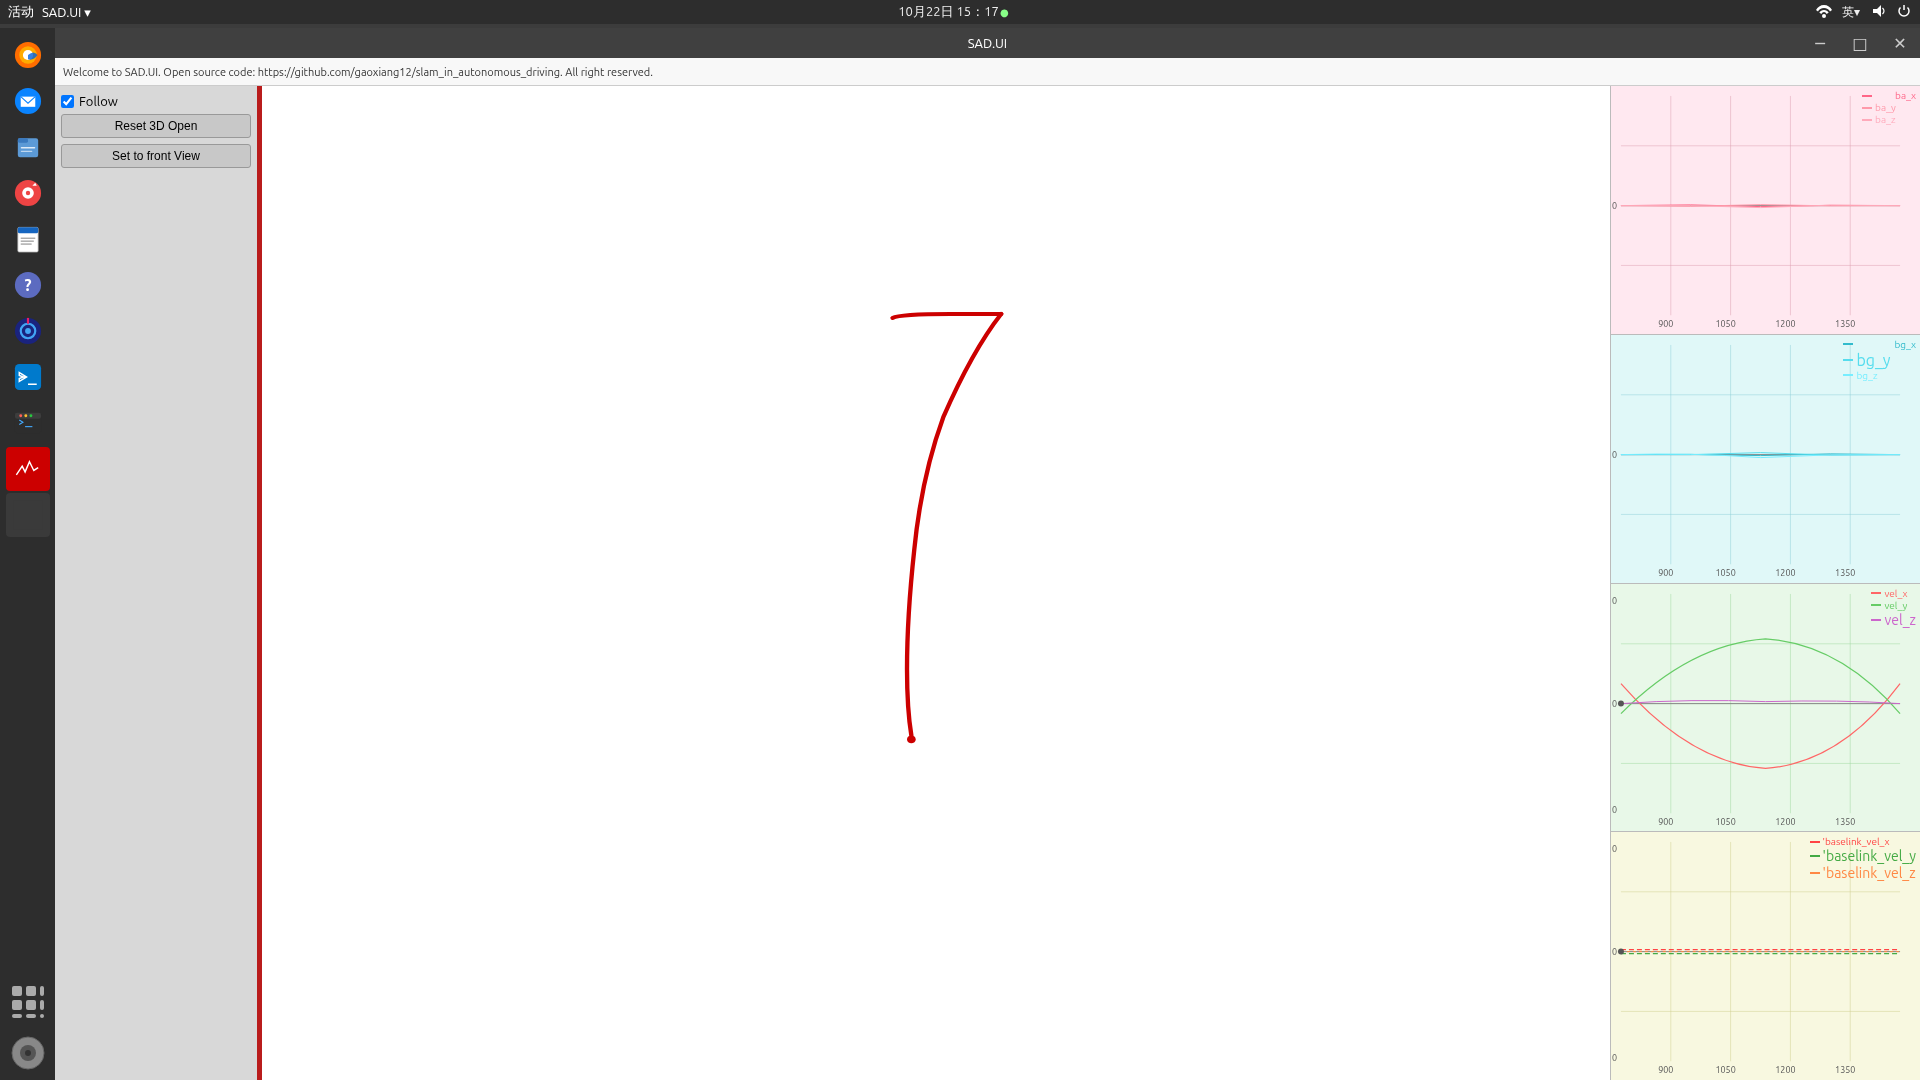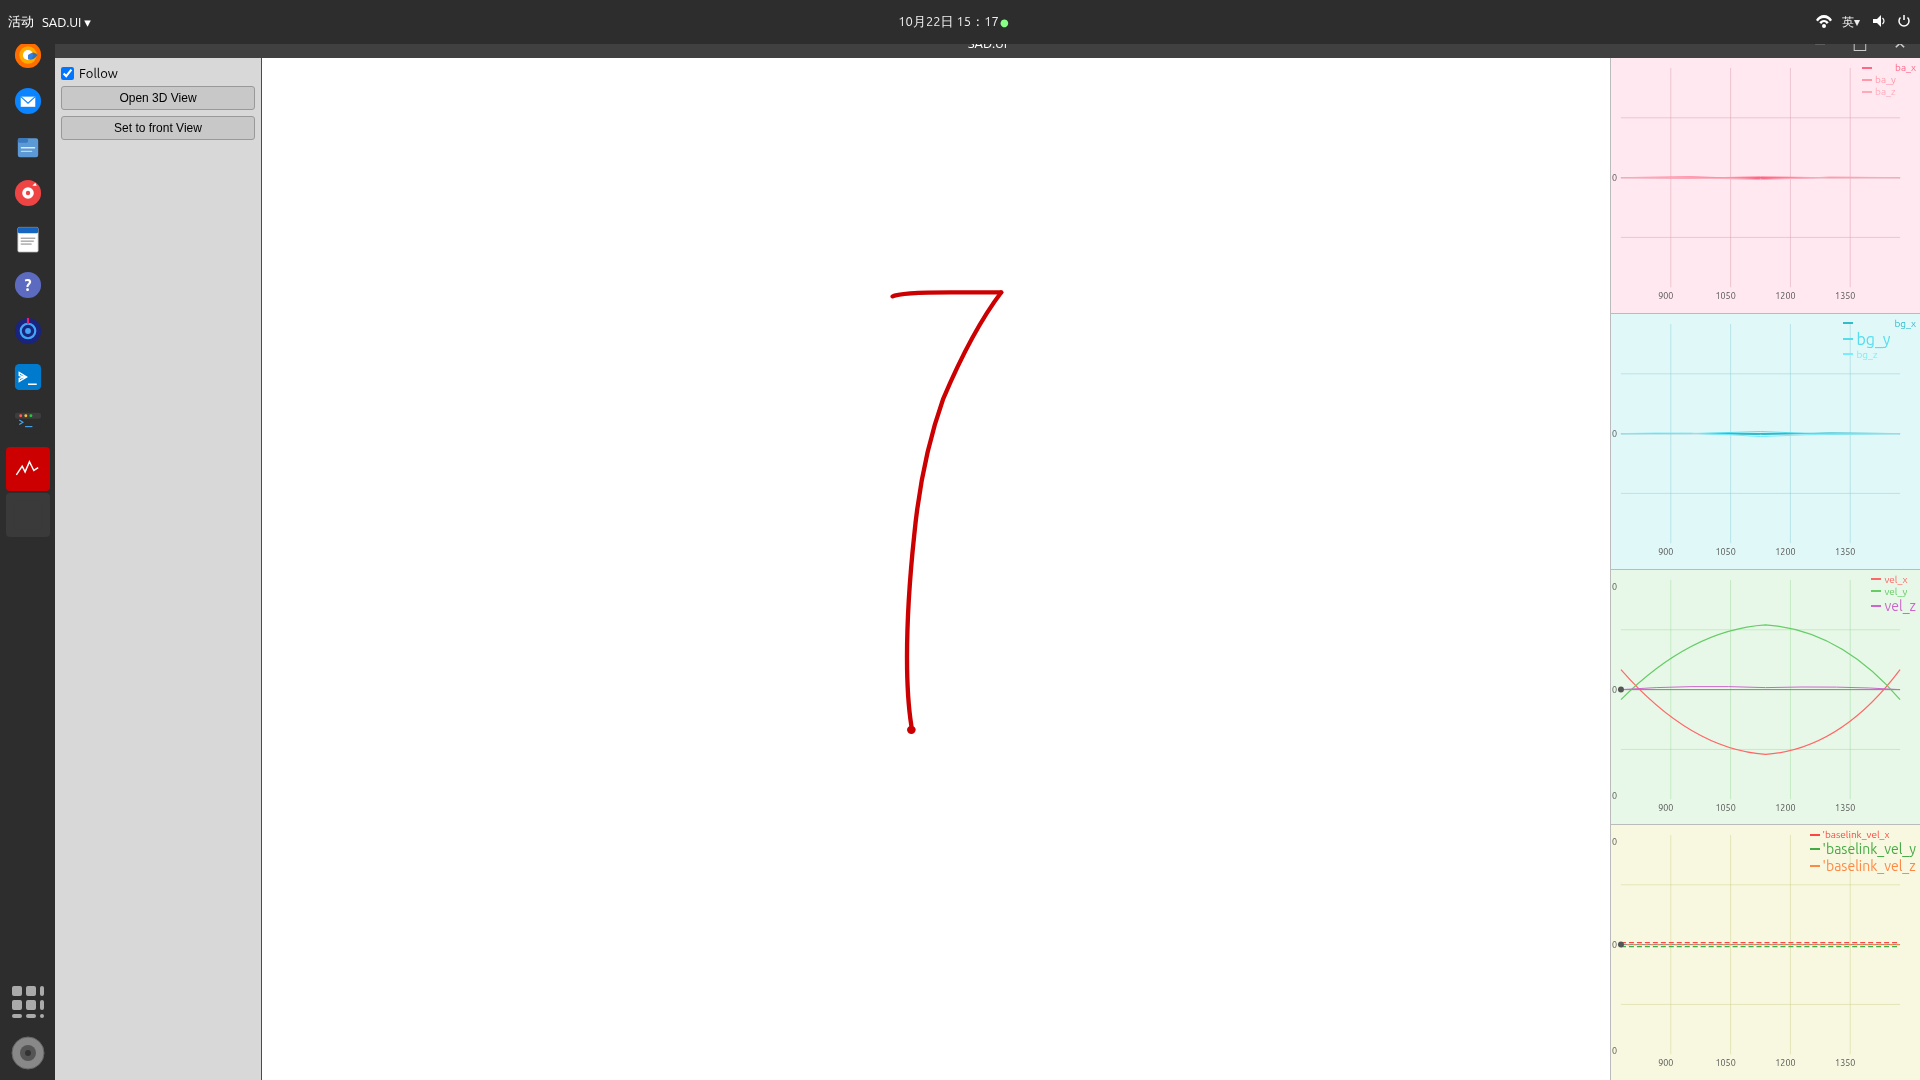--- a/index.html
+++ b/index.html
@@ -9,21 +9,21 @@
       background: #3c3c3c;
       font-family: 'Ubuntu', 'DejaVu Sans', sans-serif;
       font-size: 13px;
       overflow: hidden;
     }
 
     
     .taskbar-top {
       position: absolute;
       top: 0; left: 0; right: 0;
-      height: 44px;
+      height: 24px;
       background: #2d2d2d;
       display: flex;
       justify-content: space-between;
       padding: 0 8px;
       color: #fff;
       z-index: 100;
     }
     .taskbar-top-left {
       display: flex;
       align-items: center;
@@ -140,21 +140,21 @@
     .content-area {
       flex: 1;
       display: flex;
       flex-direction: row;
     }
 
     
     .left-panel {
       width: 207px;
       background: #d8d8d8;
-      border-right: 1px solid #b91c1c;
+      border-right: 5px solid #b91c1c;
       display: flex;
       flex-direction: column;
       padding: 8px 6px;
       gap: 6px;
     }
     .panel-checkbox-row {
       display: flex;
       align-items: center;
       gap: 5px;
     }
@@ -400,29 +400,32 @@
       <span>□</span>
     </div>
     <div class="titlebar-btn close">
       <span>✕</span>
     </div>
   </div>
 </div>
 
 <div class="app-window">
 
+  <div class="console-bar">
+    <span>Welcome to SAD.UI. Open source code: https://github.com/gaoxiang12/slam_in_autonomous_driving. All right reserved.</span>
+  </div>
 
   <div class="content-area">
 
     <div class="left-panel">
       <div class="panel-checkbox-row">
         <input type="checkbox" id="follow-cb" checked="" style="">
         <label for="follow-cb">Follow</label>
       </div>
-      <button class="panel-btn">Open 3D View</button>
+      <button class="panel-btn">Reset 3D Open</button>
       <button class="panel-btn">Set to front View</button>
     </div>
 
     <div class="viewport-3d">
       <svg class="viewport-svg" viewBox="0 0 930 750" preserveAspectRatio="none">
 
         <path d="M435 175 Q440 172 475 172 Q510 172 510 172" stroke="#cc0000" stroke-width="3" fill="none" stroke-linecap="round"></path>
         <path d="M510 172 Q490 200 470 250 Q455 295 450 350 Q445 400 445 440 Q445 470 448 490" stroke="#cc0000" stroke-width="3" fill="none" stroke-linecap="round"></path>
         <circle cx="448" cy="493" r="3" fill="#cc0000"></circle>
       </svg>

